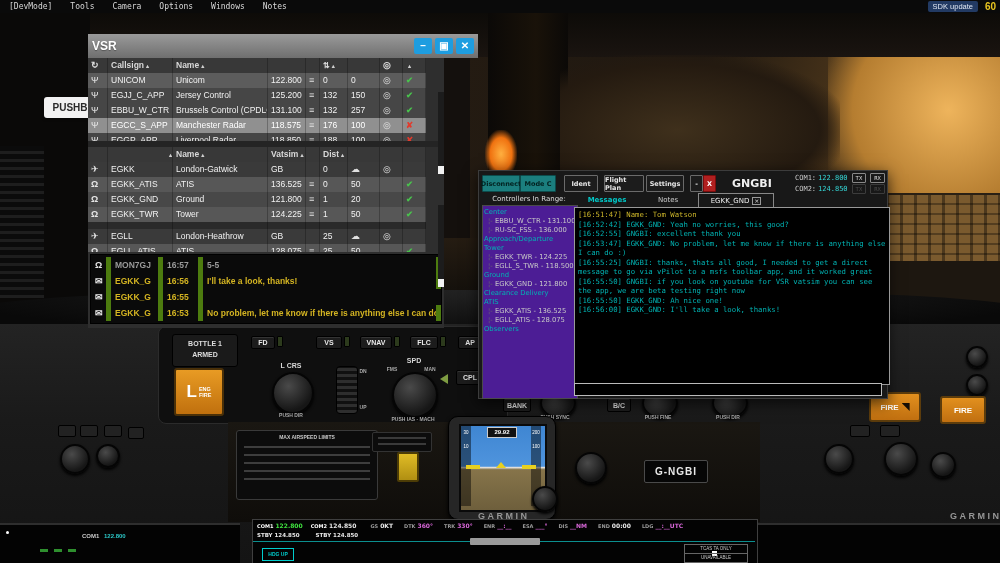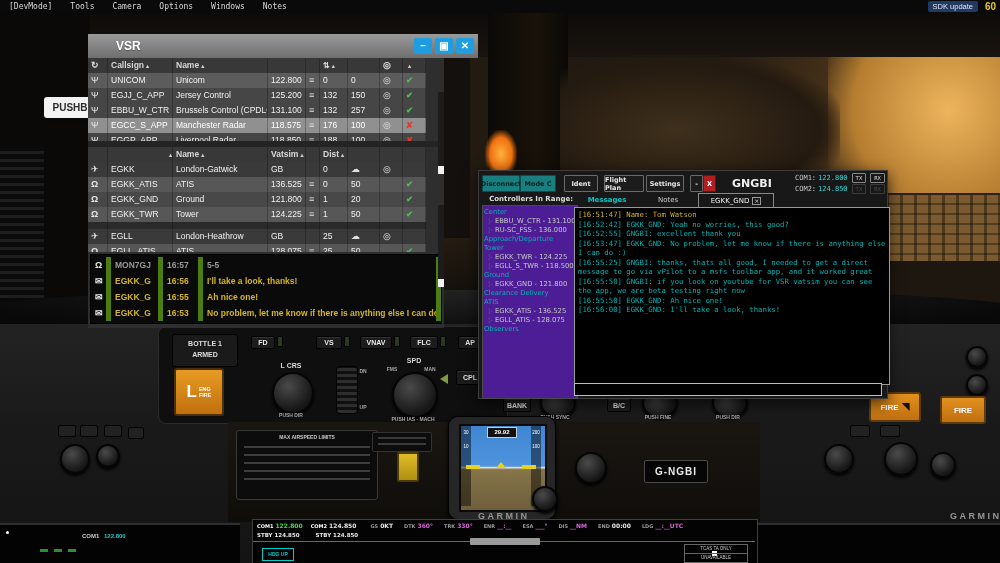--- a/index.html
+++ b/index.html
@@ -101,21 +101,21 @@
   #hdgup{left:262px;top:548px;width:30px;height:11px;border:1px solid #0cc;color:#0cc;font-size:5px;font-weight:bold;
          text-align:center;line-height:11px;}
   .hdot{position:absolute;width:2px;height:2px;background:#ccc;border-radius:50%;}
   #hsq{left:712px;top:551px;width:5px;height:5px;background:#fff;}
   .tcasbox{border:1px solid #666;color:#c8c8c8;font-size:4.5px;text-align:center;}
 
   
   #vsr{left:88px;top:34px;width:390px;z-index:10;box-shadow:0 4px 14px rgba(0,0,0,.6);}
   #vsr-title{position:absolute;left:0;top:0;width:390px;height:24px;
      background:linear-gradient(#9a9a9a,#6f6f6f);display:flex;align-items:center;}
-  #vsr-title .t{color:#fff;font-weight:bold;font-size:12px;margin-left:28px;text-shadow:0 1px 1px #555;}
+  #vsr-title .t{color:#fff;font-weight:bold;font-size:12px;margin-left:4px;text-shadow:0 1px 1px #555;}
   .winbtn{position:absolute;top:4px;width:18px;height:16px;background:#1e9de0;border-radius:2px;color:#fff;
           font-size:10px;font-weight:bold;text-align:center;line-height:16px;}
   #vsr-body{position:absolute;left:0;top:24px;width:356px;background:#2e2e2e;padding-bottom:2px;}
   .vtable{width:338px;}
   .vrow{display:grid;grid-template-columns:20px 65px 95px 38px 14px 28px 32px 23px 23px;height:15px;
         align-items:center;font-size:8.5px;color:#f2f2f2;}
   .vrow>div{padding-left:3px;border-right:1px solid rgba(0,0,0,.25);overflow:hidden;white-space:nowrap;height:15px;line-height:15px;}
   .vhead{background:#383838;color:#d8d8d8;font-weight:bold;}
   .r-light{background:#5c5c5c;} .r-dark{background:#464646;} .r-sel{background:#909090;color:#fff;}
   .r-odd{background:#575757;} .r-even{background:#484848;} .r-apt{background:#3a3a3a;}
@@ -148,21 +148,21 @@
   .vpbtn{position:absolute;top:4px;height:15px;font-size:6.5px;font-weight:bold;display:flex;align-items:center;
          justify-content:center;border-radius:1px;}
   .teal{background:#1b7e7e;color:#02211f;border:1px solid #0c4c4c;}
   .dark{background:#1c1c1c;color:#e8e8e8;border:1px solid #6a6a6a;}
   #vp-close{background:#b02020;color:#fff;border:1px solid #7a0d0d;}
   #vp-callsign{position:absolute;left:253px;top:6px;color:#f0f0f0;font-size:11px;font-weight:bold;}
   .comrow{position:absolute;left:316px;display:flex;align-items:center;font-family:"DejaVu Sans Mono",monospace;font-size:7px;}
   .comlab{color:#c8c8c8;margin-right:2px;} .comval{color:#35d8d8;}
   .txrx{margin-left:4px;border:1px solid #888;color:#ddd;font-size:5.5px;padding:0 3px;line-height:8px;border-radius:1px;}
   .txrx.dim{border-color:#3c3c3c;color:#4c4c4c;}
-  #ctl-label{position:absolute;left:6px;top:24px;width:88px;color:#ddd;font-size:7px;text-align:right;font-weight:bold;}
+  #ctl-label{position:absolute;left:6px;top:24px;width:88px;color:#ddd;font-size:7px;text-align:center;}
   #ctl-box{position:absolute;left:3px;top:34px;width:92px;height:188px;background:#4c1d95;border:1px solid #4a4a4a;
            padding:2px 1px;font-size:6.8px;line-height:9px;overflow:hidden;}
   .ctl-cat{color:#00b4b4;} .ctl-item{color:#c8c8c8;padding-left:4px;white-space:nowrap;}
   .ctl-item::before{content:"¦- ";color:#6a6a6a;}
   .vptab{position:absolute;top:22px;height:14px;font-size:7px;display:flex;align-items:center;justify-content:center;color:#ccc;}
   .vptab.active{border:1px solid #888;border-bottom:none;background:#181818;color:#eee;}
   #tab-msg{color:#00c8c8;font-weight:bold;}
   #tab-close{margin-left:3px;border:1px solid #999;font-size:6px;line-height:6px;padding:0 1px;color:#ddd;}
   #vp-chat{position:absolute;left:95px;top:36px;width:308px;height:172px;background:#000;border:1px solid #999;
            padding:2px 3px;overflow:hidden;font-family:"DejaVu Sans Mono",monospace;font-size:7.3px;line-height:9.5px;color:#00b2b2;}
@@ -571,21 +571,20 @@
               <div class="i-mail"></div>
               <div>EGKK_G</div>
               <div>16:56</div>
               <div>I'll take a look, thanks!</div>
             </div>
 
             <div class="crow">
               <div class="i-mail"></div>
               <div>EGKK_G</div>
               <div>16:55</div>
-              <div>Ah nice one!</div>
             </div>
 
             <div class="crow">
               <div class="i-mail"></div>
               <div>EGKK_G</div>
               <div>16:53</div>
               <div>No problem, let me know if there is anything else I can do :)</div>
             </div>
           </div>
       </div>

